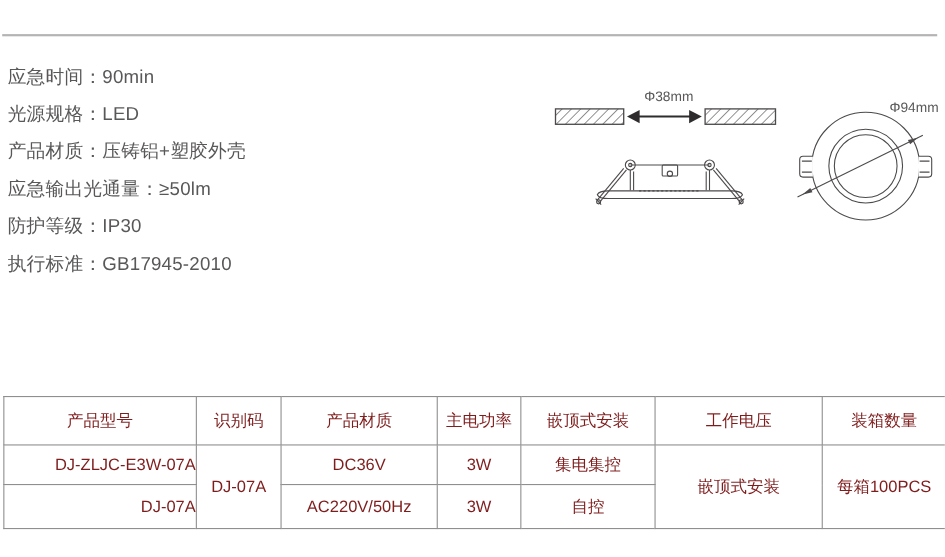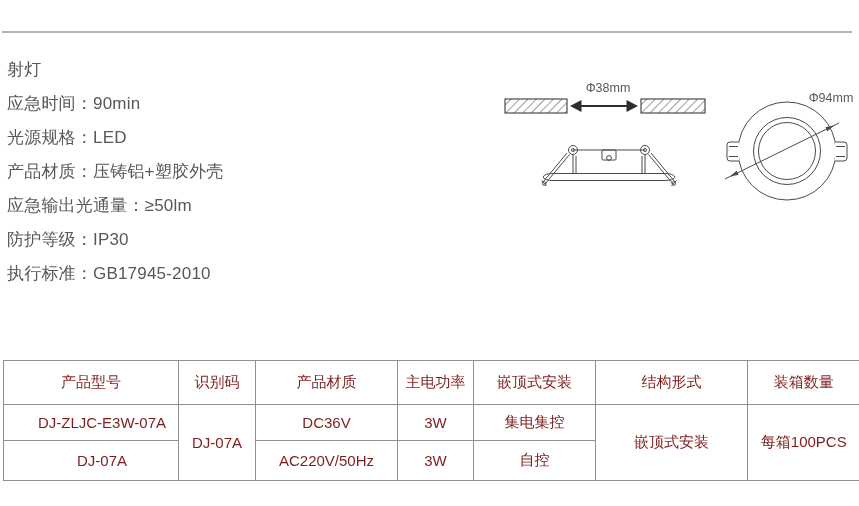--- a/index.html
+++ b/index.html
@@ -22,32 +22,31 @@
     font-size:15px; color:#7f1d1d;
   }
   .spec-table th, .spec-table td {
     border:1px solid #8f8f8f; font-weight:normal;
     text-align:center; vertical-align:middle; padding:0;
     overflow:hidden; white-space:nowrap;
   }
   .spec-table th { height:43px; }
   .spec-table tr.r1 td { height:35px; }
   .spec-table tr.r2 td { height:39px; }
-  .spec-table .cell-left { text-align:center; padding-left:22px; }
+  .spec-table .cell-left { text-align:right; padding-left:22px; }
   .spec-table .no-right { border-right:none;margin-top:38px; }
 </style>
 </head>
 <body>
 
 <div class="page">
 
   <div class="divider"></div>
 
   <div class="specs">
-    <div>射灯</div>
     <div>应急时间：90min</div>
     <div>光源规格：LED</div>
     <div>产品材质：压铸铝+塑胶外壳</div>
     <div>应急输出光通量：≥50lm</div>
     <div>防护等级：IP30</div>
     <div>执行标准：GB17945-2010</div>
   </div>
 
   <svg id="cutout-diagram" class="diagram" width="215" height="125" viewBox="0 0 215 125">
     <defs>
@@ -128,21 +127,21 @@
         <col style="width:152px">
       <col style="width:112px">
     </colgroup>
     <tbody>
         <tr>
       <th>产品型号</th>
       <th>识别码</th>
       <th>产品材质</th>
       <th>主电功率</th>
       <th>嵌顶式安装</th>
-      <th>结构形式</th>
+      <th>工作电压</th>
       <th class="no-right">装箱数量</th>
     </tr>
     <tr class="r1">
       <td class="cell-left">DJ-ZLJC-E3W-07A</td>
       <td rowspan="2">DJ-07A</td>
       <td>DC36V</td>
       <td>3W</td>
       <td>集电集控</td>
       <td rowspan="2">嵌顶式安装</td>
       <td rowspan="2" class="no-right">每箱100PCS</td>

